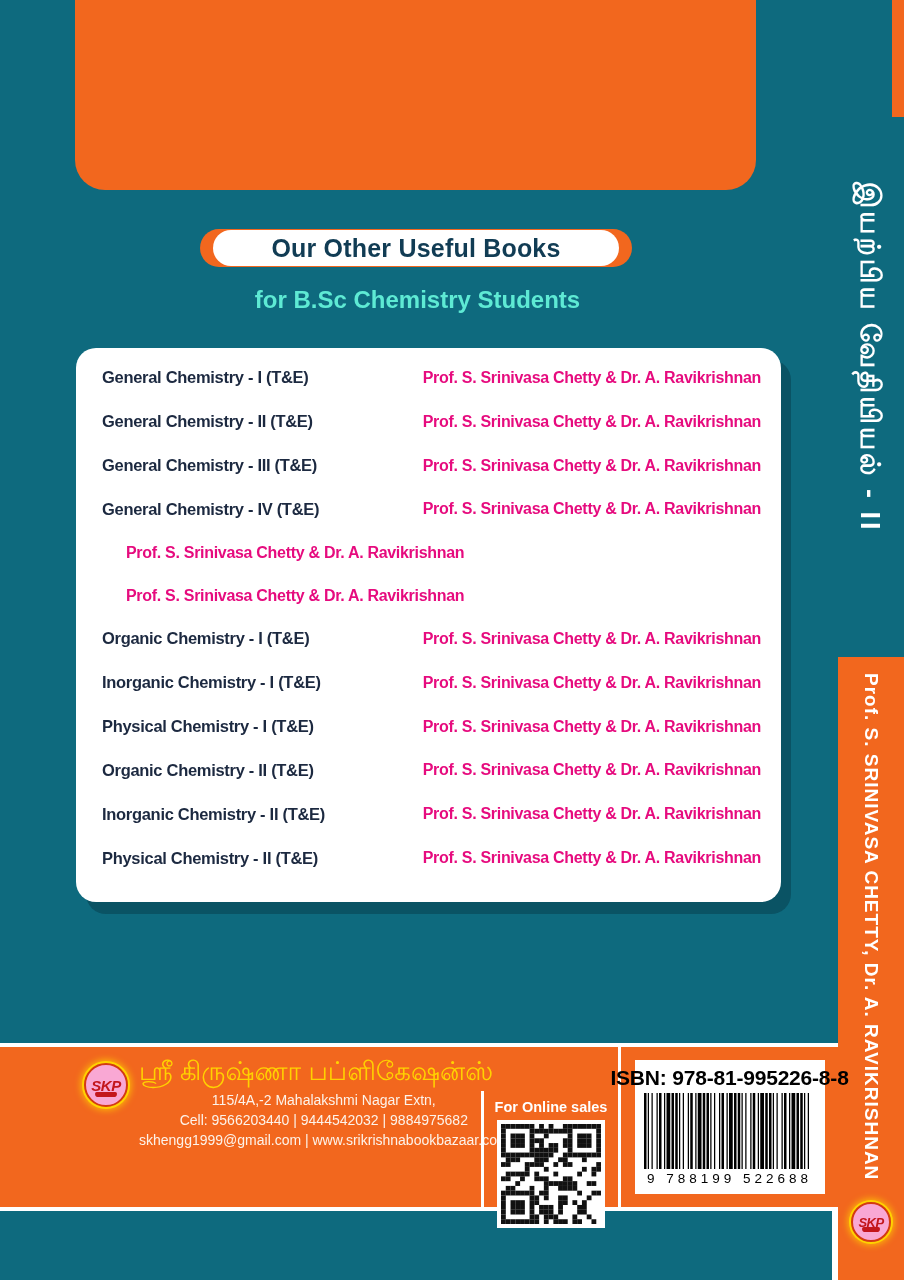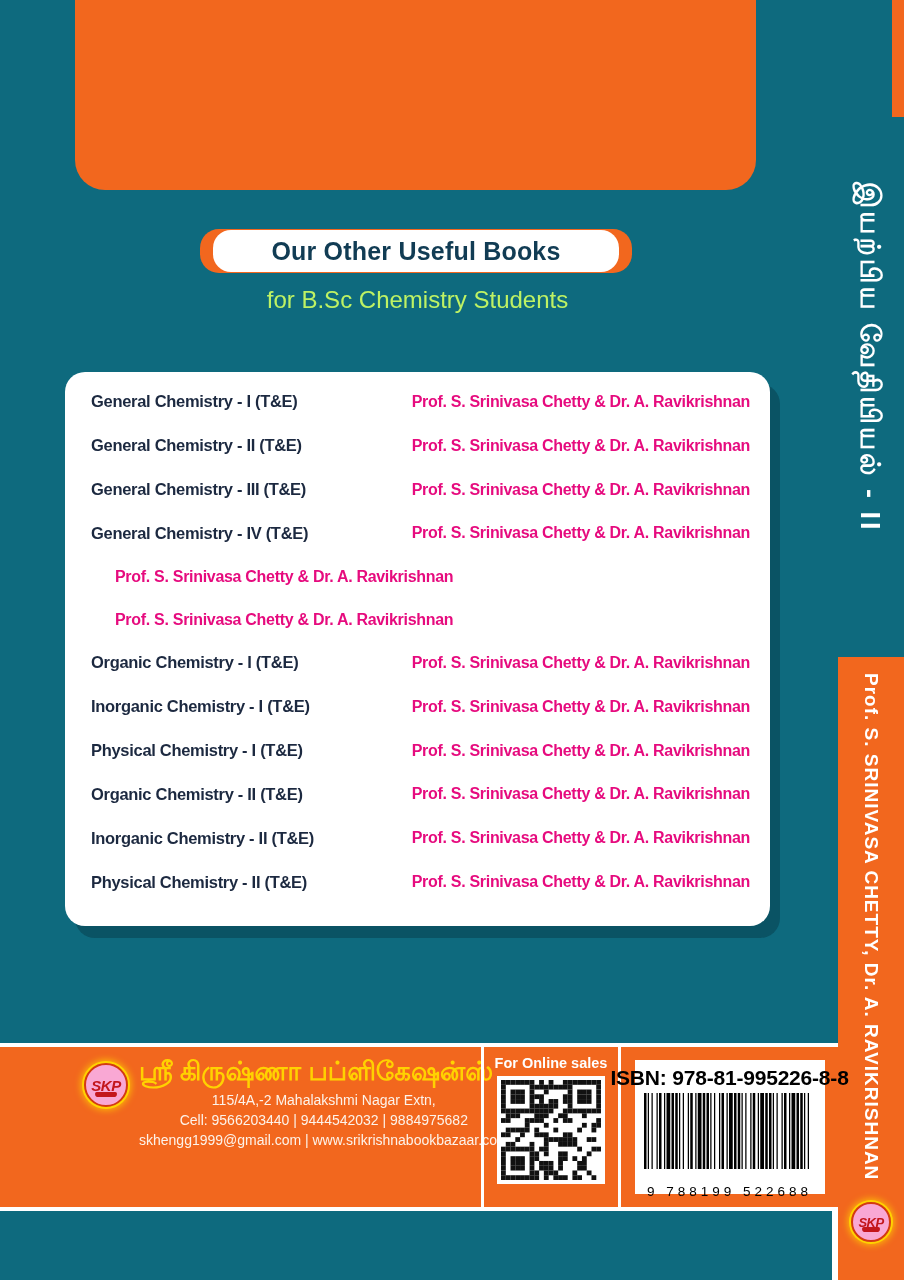--- a/index.html
+++ b/index.html
@@ -9,42 +9,42 @@
     position:relative; width:904px; height:1280px; margin:0 auto;
     background:#0e6a7e; overflow:hidden;
   }
   
   .top-block {
     position:absolute; left:75px; top:0; width:681px; height:190px;
     background:#f2671e; border-radius:0 0 30px 30px;
   }
   
   .banner {
-    position:absolute; left:200px; top:229px; width:432px; height:44px;
+    position:absolute; left:200px; top:229px; width:432px; height:38px;
     background:#f2671e; border-radius:19px;text-align:right;
   }
   .banner-inner {
     position:absolute; left:13px; right:13px; top:1px; bottom:1px;
     background:#ffffff; border-radius:18px;
     display:flex; align-items:center; justify-content:center;
   }
   .banner-label {
     color:#113c54; font-size:25px; font-weight:bold; letter-spacing:0.2px;
   }
   .subtitle {
     position:absolute; left:65px; top:286px; width:705px;
-    text-align:center; color:#bef264; font-size:24px; font-weight:normal;
+    text-align:center; color:#5eead4; font-size:24px; font-weight:bold;
   }
   
   .book-card {
-    position:absolute; left:65px; top:348px; width:705px; height:554px;
+    position:absolute; left:76px; top:348px; width:705px; height:554px;
     background:#ffffff; border-radius:20px;
     box-shadow:10px 12px 0 #0a5364;
     padding:8px 20px 22px 26px;
-    display:flex; flex-direction:column; justify-content:space-around;margin-top:24px;
+    display:flex; flex-direction:column; justify-content:space-around;
   }
   .book-row {
     display:flex; justify-content:space-between; align-items:center; gap:8px;
   }
   .book-title {
     color:#1c2940; font-size:16.5px; font-weight:bold; letter-spacing:-0.3px;
     white-space:nowrap;
   }
   .book-author {
     color:#e60b7e; font-size:16px; font-weight:bold; letter-spacing:-0.3px;
@@ -95,51 +95,51 @@
   .band {
     position:absolute; left:0; top:1043px; width:838px; height:168px;
     background:#f2671e; border-top:4px solid #ffffff; border-bottom:4px solid #ffffff;
     display:flex;
   }
   .band-sec1 {
     width:481px; padding:10px 10px 0 84px;
     display:flex; gap:11px;
   }
   .publisher-name {
-    color:#ffd200; font-size:26px; font-weight:bold; line-height:1.15;
+    color:#ffd200; font-size:26px; font-weight:normal; line-height:1.15;
     white-space:nowrap;
   }
   .publisher-lines { margin-top:3px;text-align:center; }
   .publisher-lines div {
     color:#fdf3ea; font-size:14px; line-height:1.44; white-space:nowrap;
   }
   .band-sec2 {
     width:137px; border-left:3px solid #ffffff;
-    display:flex; flex-direction:column; align-items:center; padding-top:8px;
+    display:flex; flex-direction:column; align-items:center; padding-top:8px;margin-top:44px;
   }
   .online-label {
     color:#ffffff; font-size:14.5px; font-weight:bold; margin-bottom:5px;
     white-space:nowrap;
   }
   .qr-box { width:108px; height:108px; background:#ffffff; padding:4px; }
   .band-sec3 {
     flex:1; border-left:3px solid #ffffff;
     display:flex; align-items:center; justify-content:center;
   }
   .isbn-box {
     width:190px; height:134px; background:#ffffff; padding:6px 6px 4px 6px;
     display:flex; flex-direction:column; align-items:center;
   }
   .isbn-label {
     color:#000000; font-size:21px; font-weight:bold; letter-spacing:-0.2px;
     white-space:nowrap;
   }
   .barcode { width:176px; height:76px; margin-top:3px; }
   .isbn-digits {
-    color:#000000; font-size:13.5px; letter-spacing:4px; margin-top:15px;
+    color:#000000; font-size:13.5px; letter-spacing:4px; margin-top:2px;
     white-space:nowrap;
   }
   .corner-vline {
     position:absolute; left:832px; top:1207px; width:6px; height:73px;
     background:#ffffff;
   }
 </style>
 </head>
 <body>
 

